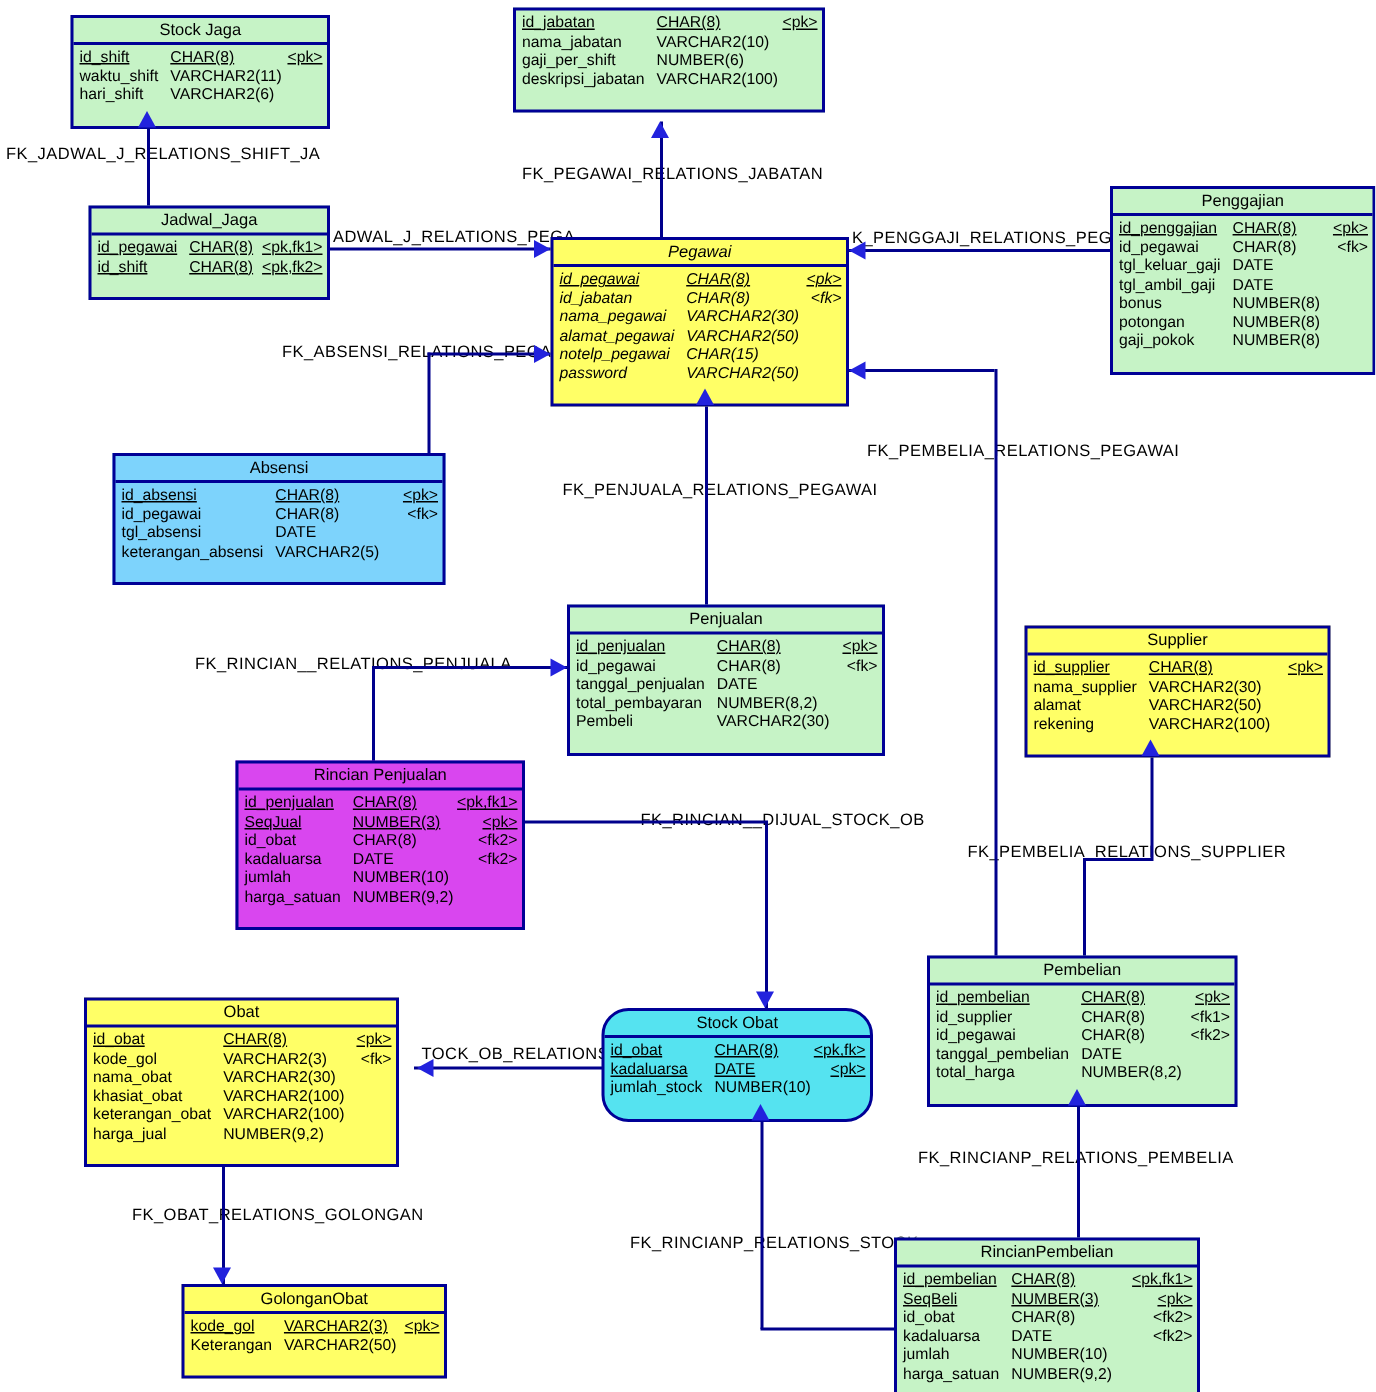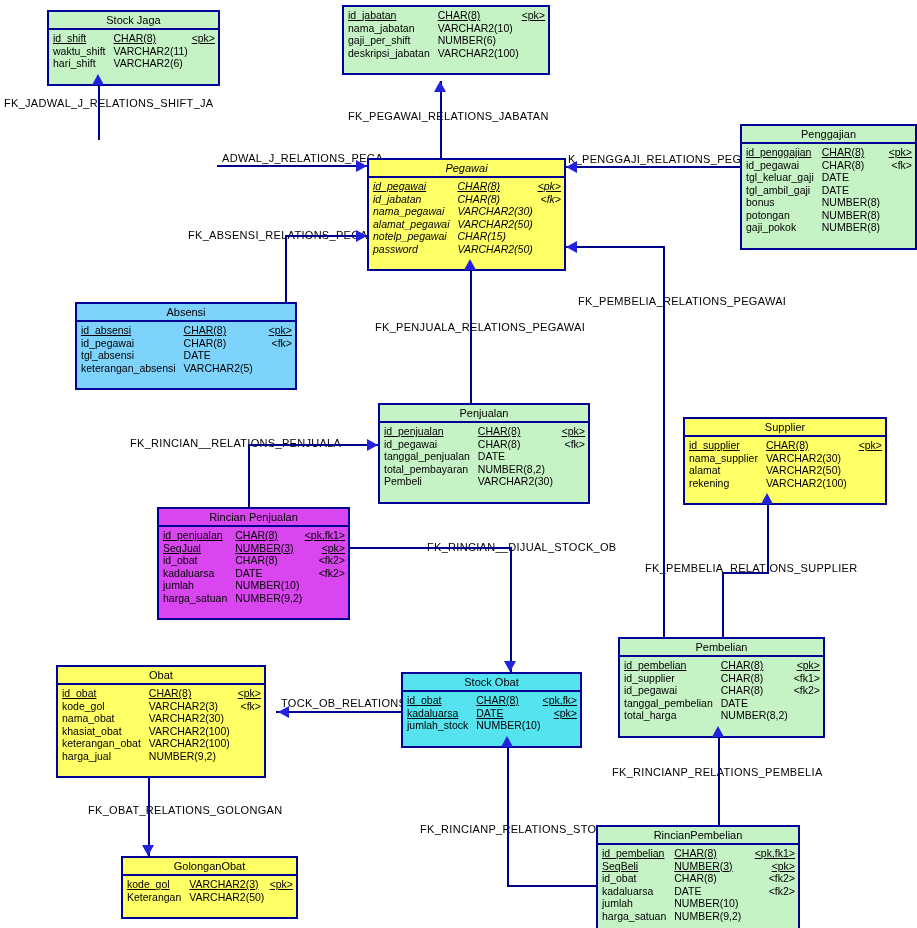--- a/index.html
+++ b/index.html
@@ -149,20 +149,35 @@
           <div class="cell c-type">NUMBER(8)</div>
           <div class="cell c-key"></div>
         </div>
         <div class="frow">
           <div class="cell c-name">gaji_pokok</div>
           <div class="cell c-type">NUMBER(8)</div>
           <div class="cell c-key"></div>
         </div>
       </div>
     </div>
+    <div class="tbl" style="left: 59px; top: 137px; width: 161px; background: rgb(198, 243, 198);">
+      <div class="tbl-title">Jadwal_Jaga</div>
+      <div class="rows">
+        <div class="frow u">
+          <div class="cell c-name">id_pegawai</div>
+          <div class="cell c-type">CHAR(8)</div>
+          <div class="cell c-key">&lt;pk,fk1&gt;</div>
+        </div>
+        <div class="frow u">
+          <div class="cell c-name">id_shift</div>
+          <div class="cell c-type">CHAR(8)</div>
+          <div class="cell c-key">&lt;pk,fk2&gt;</div>
+        </div>
+      </div>
+    </div>
     <div class="tbl" style="left: 367px; top: 158px; width: 199px; background: rgb(255, 255, 102); font-style: italic;">
       <div class="tbl-title">Pegawai</div>
       <div class="rows">
         <div class="frow u">
           <div class="cell c-name">id_pegawai</div>
           <div class="cell c-type">CHAR(8)</div>
           <div class="cell c-key">&lt;pk&gt;</div>
         </div>
         <div class="frow">
           <div class="cell c-name">id_jabatan</div>
@@ -364,21 +379,21 @@
           <div class="cell c-type">VARCHAR2(100)</div>
           <div class="cell c-key"></div>
         </div>
         <div class="frow">
           <div class="cell c-name">harga_jual</div>
           <div class="cell c-type">NUMBER(9,2)</div>
           <div class="cell c-key"></div>
         </div>
       </div>
     </div>
-    <div class="tbl" style="left: 401px; top: 672px; width: 181px; background: rgb(85, 227, 240);">
+    <div class="tbl" style="left: 401px; top: 672px; width: 181px; background: rgb(85, 227, 240); border-radius: 18px;">
       <div class="tbl-title">Stock Obat</div>
       <div class="rows">
         <div class="frow u">
           <div class="cell c-name">id_obat</div>
           <div class="cell c-type">CHAR(8)</div>
           <div class="cell c-key">&lt;pk,fk&gt;</div>
         </div>
         <div class="frow u">
           <div class="cell c-name">kadaluarsa</div>
           <div class="cell c-type">DATE</div>

